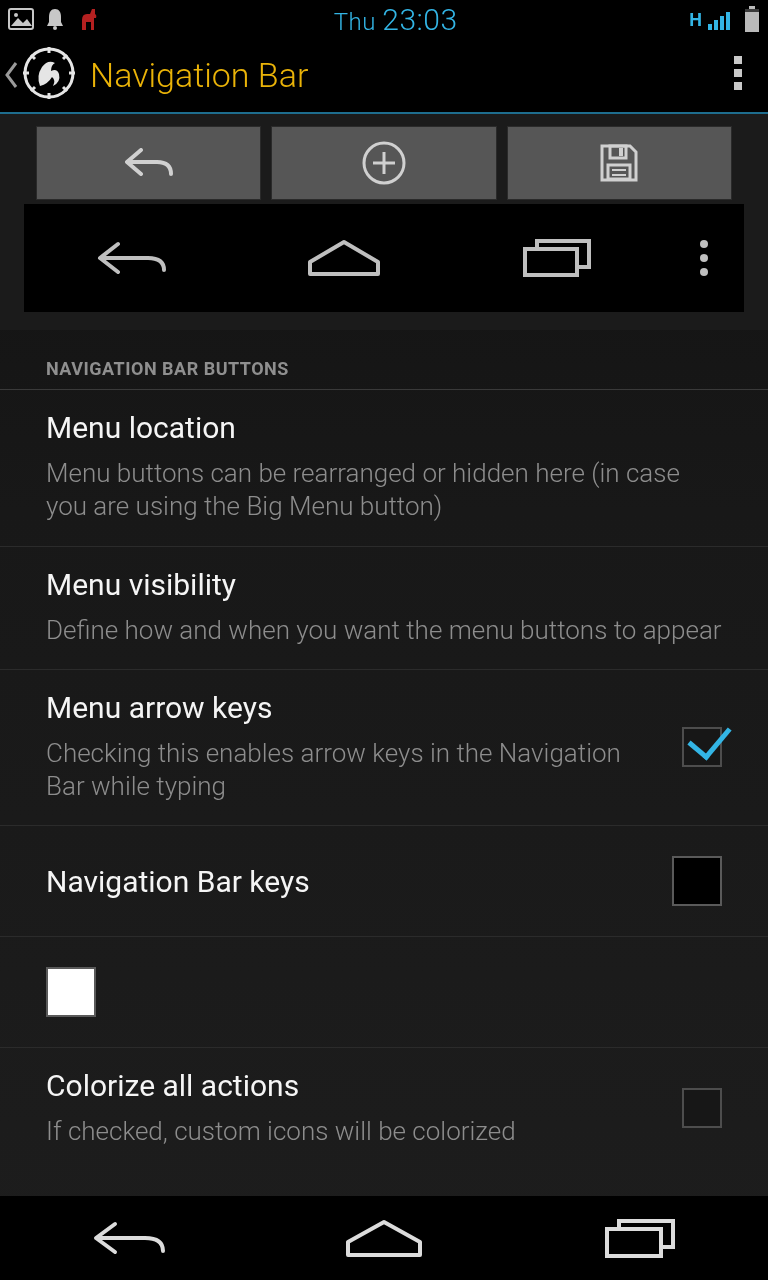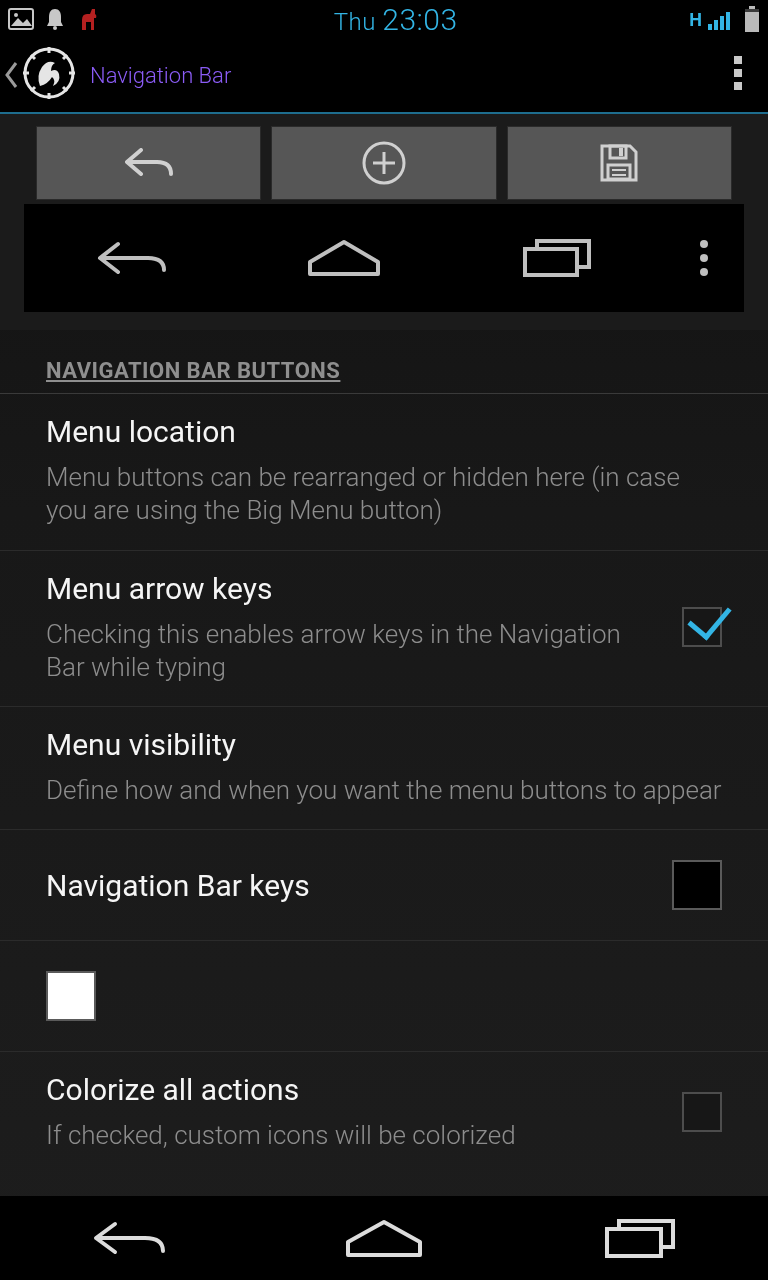--- a/index.html
+++ b/index.html
@@ -9,38 +9,38 @@
   
   .status-bar { height: 38px; background: #000; display: flex; align-items: center; padding: 0 8px; font-size: 22px; }
   .status-left, .status-right { display: flex; align-items: center; gap: 10px; }
   .status-center { flex: 1; text-align: center; color: #33b5e5; font-size: 24px; font-weight: 300; letter-spacing: 0.5px; }
   .status-center .time { font-size: 30px; }
   .status-right svg, .status-left svg { display: block; }
 
   
   .action-bar { height: 76px; background: #000; display: flex; align-items: center; padding: 0 10px 0 4px; border-bottom: 2px solid #1e6d8e; }
   .action-back { display: flex; align-items: center; gap: 4px; }
-  .action-title { font-size: 22px; font-weight: 300; margin-left: 14px; flex: 1; color: #8b5cf6; }
+  .action-title { font-size: 34px; font-weight: 300; margin-left: 14px; flex: 1; color: #eab308; }
   .action-overflow { padding: 10px 16px; }
 
   
   .tool-row { display: flex; gap: 10px; padding: 12px 36px 4px; background: #1b1b1b; }
   .tool-btn { flex: 1; height: 74px; background: #565656; border: 1px solid #2a2a2a; display: flex; align-items: center; justify-content: center; }
   .tool-btn svg { opacity: 0.95; }
   .hint { text-align: center; color: #aaa; font-size: 24px; padding: 10px 0 12px; background: #1b1b1b; font-weight: 300; }
 
   
   .preview-wrap { background: #1b1b1b; padding: 0 24px 18px; }
   .nav-preview { height: 108px; background: #000; display: flex; align-items: center; justify-content: space-evenly; }
   .nav-preview .slot { flex: 1; display: flex; align-items: center; justify-content: center; }
   .nav-preview .slot:last-child { flex: 0 0 80px; }
 
   
   .list { flex: 1; overflow: hidden; padding: 10px 0 0; }
-  .section-header { color: #8f8f8f; font-size: 22px; font-weight: 700; letter-spacing: 0.5px; padding: 18px 46px 10px; border-bottom: 1px solid #3a3a3a; text-transform: uppercase; text-decoration: underline; }
+  .section-header { color: #8f8f8f; font-size: 18px; font-weight: 700; letter-spacing: 0.5px; padding: 18px 46px 10px; border-bottom: 1px solid #3a3a3a; text-transform: uppercase; }
   .item { padding: 20px 46px 22px; border-bottom: 1px solid #2b2b2b; display: flex; align-items: center; gap: 24px; }
   .item .text { flex: 1; }
   .item .title { font-size: 30px; color: #f5f5f5; font-weight: 400; }
   .item .sub { font-size: 26px; color: #8d8d8d; margin-top: 12px; line-height: 1.28; font-weight: 300; }
   .chk { width: 40px; height: 40px; border: 2px solid #4d4d4d; background: #171717; position: relative; flex: 0 0 40px; }
   .chk.checked::after { content: ""; position: absolute; left: 6px; top: -4px; width: 34px; height: 20px; border-left: 5px solid #33b5e5; border-bottom: 5px solid #33b5e5; transform: rotate(-50deg); }
   .swatch { width: 50px; height: 50px; border: 2px solid #5a5a5a; flex: 0 0 50px; }
 
   
   .sys-nav { height: 84px; background: #000; display: flex; align-items: center; justify-content: space-evenly; }
@@ -186,31 +186,31 @@
 
     <div class="item">
       <div class="text">
         <div class="title">Menu location</div>
         <div class="sub">Menu buttons can be rearranged or hidden here (in case you are using the Big Menu button)</div>
       </div>
     </div>
 
     <div class="item">
       <div class="text">
+        <div class="title">Menu visibility</div>
+        <div class="sub">Define how and when you want the menu buttons to appear</div>
+      </div>
+    </div>
+
+    <div class="item">
+      <div class="text">
         <div class="title">Menu arrow keys</div>
         <div class="sub">Checking this enables arrow keys in the Navigation Bar while typing</div>
       </div>
       <div class="chk checked"></div>
-    </div>
-
-    <div class="item">
-      <div class="text">
-        <div class="title">Menu visibility</div>
-        <div class="sub">Define how and when you want the menu buttons to appear</div>
-      </div>
     </div>
 
 
     <div class="item" style="padding-top:30px;padding-bottom:30px">
       <div class="text">
         <div class="title">Navigation Bar keys</div>
       </div>
       <div class="swatch" style="background:#000000"></div>
     </div>
 

